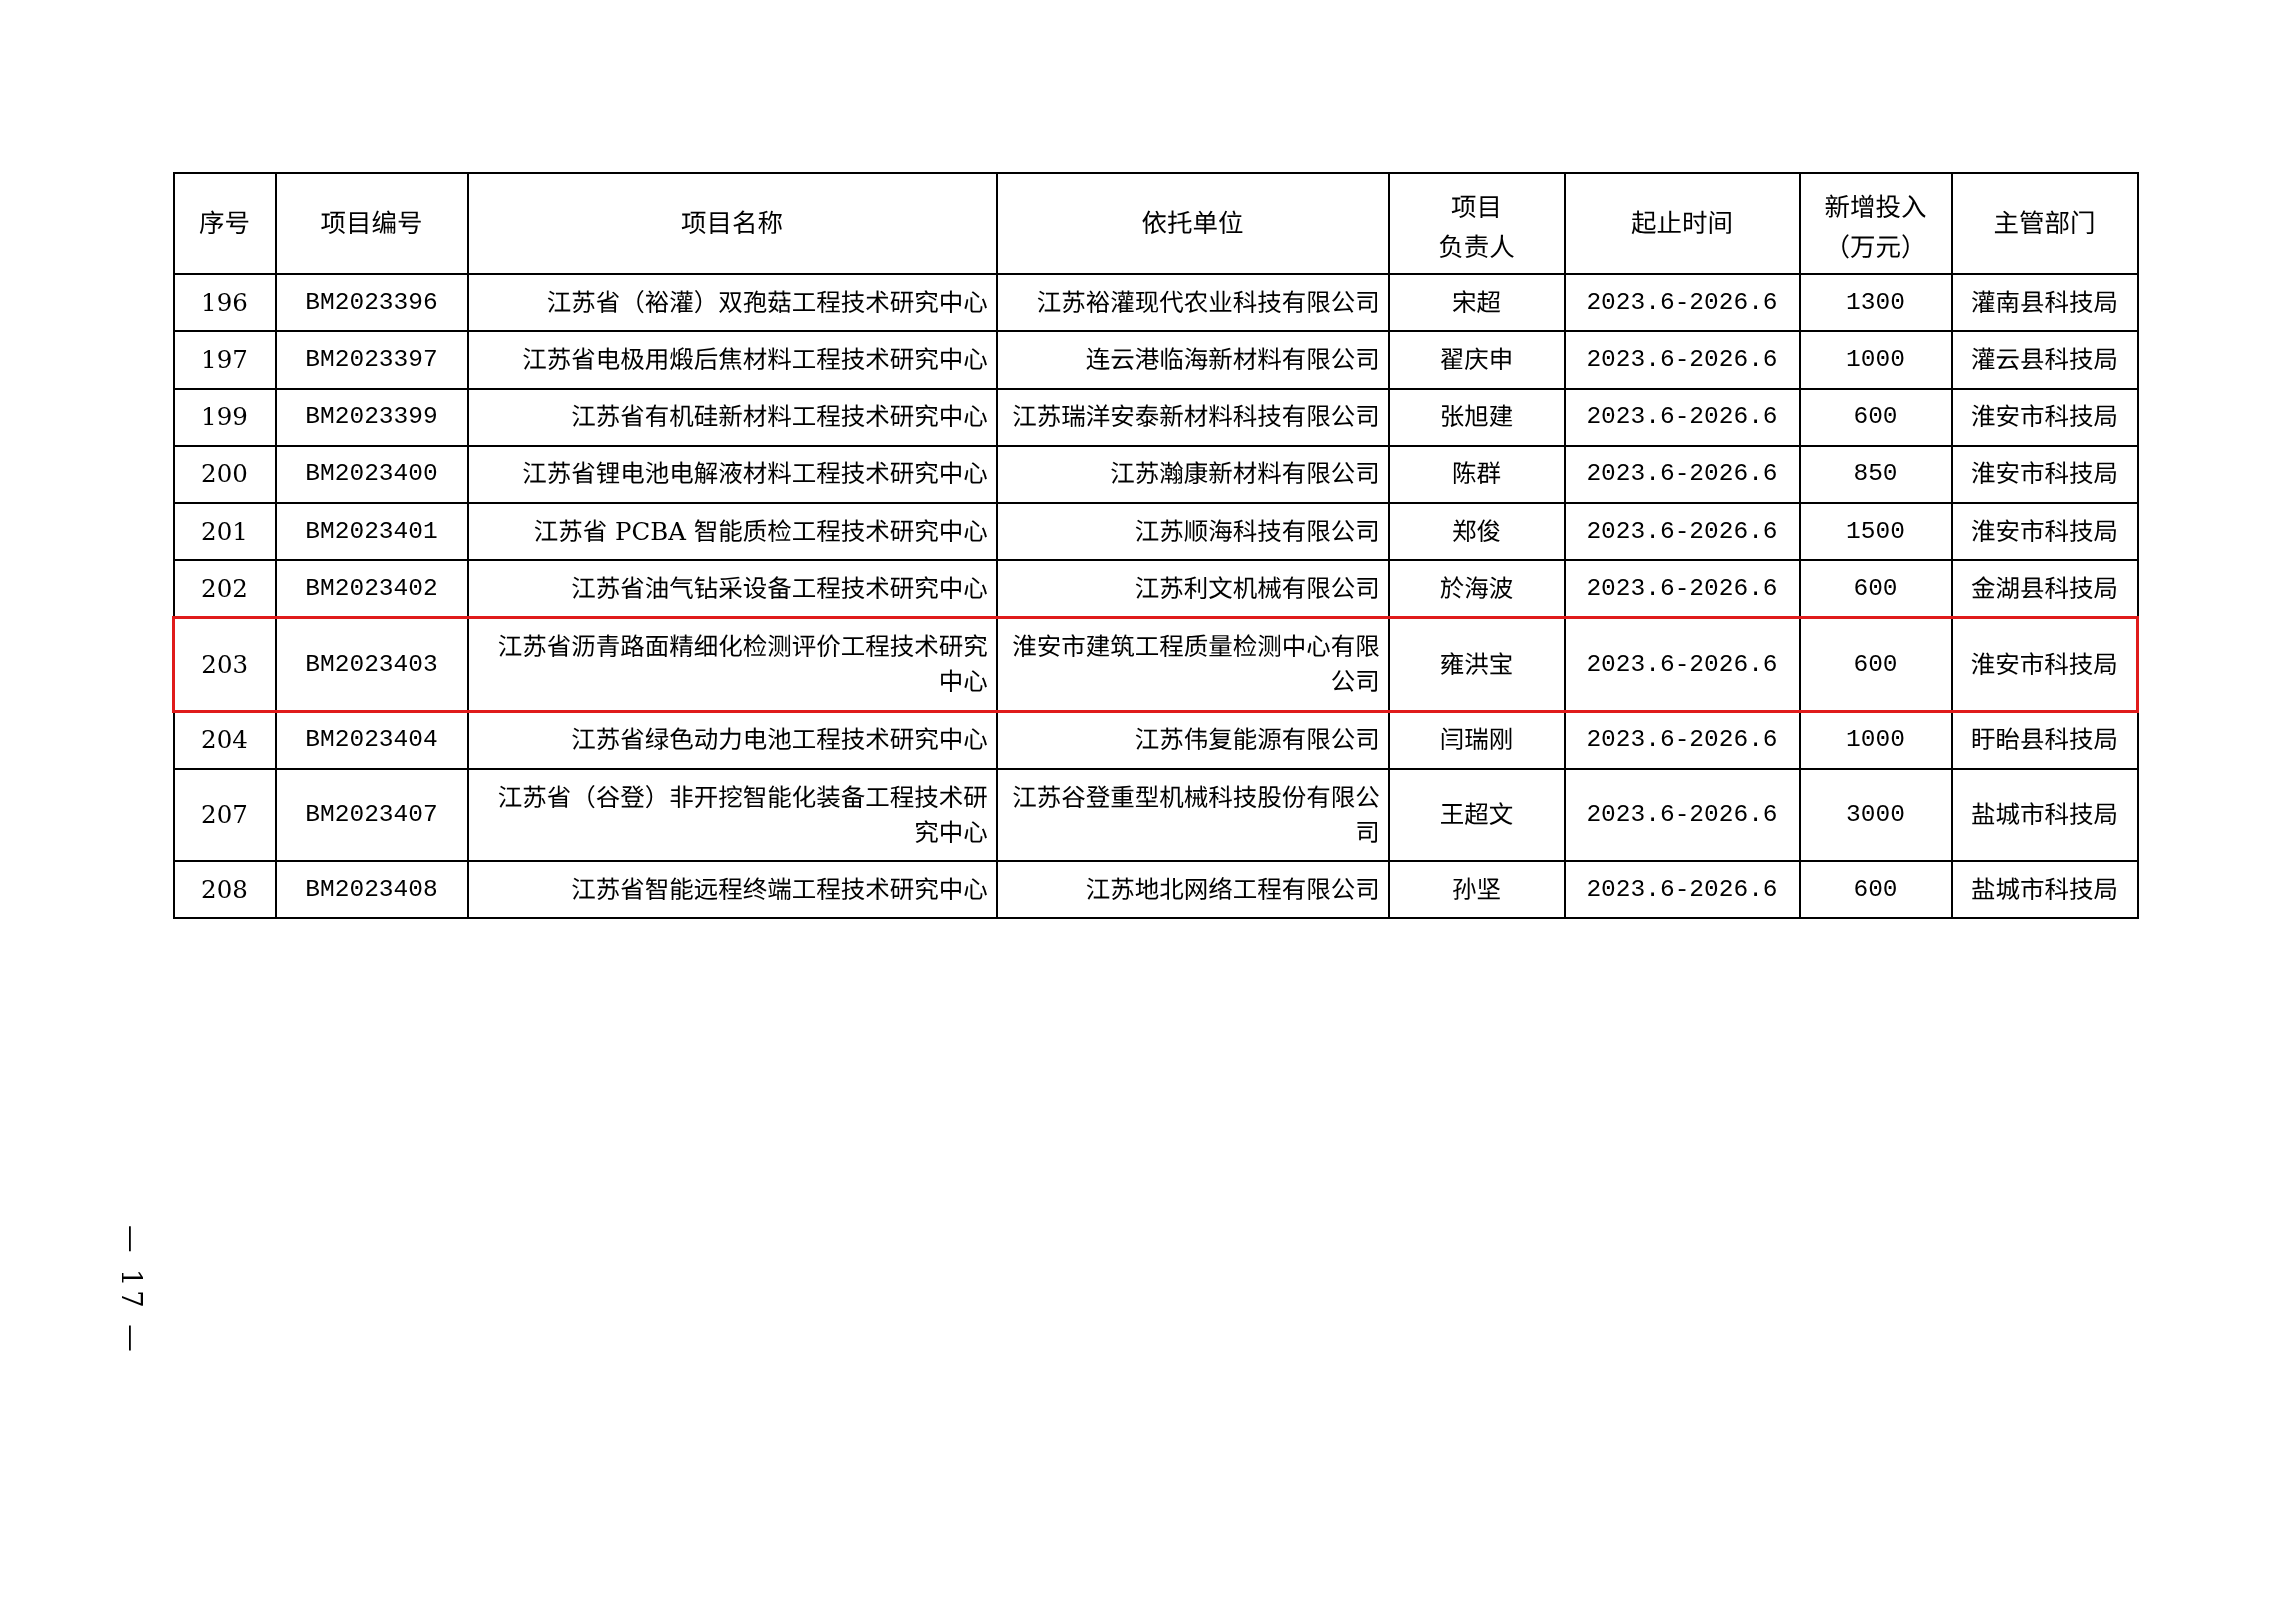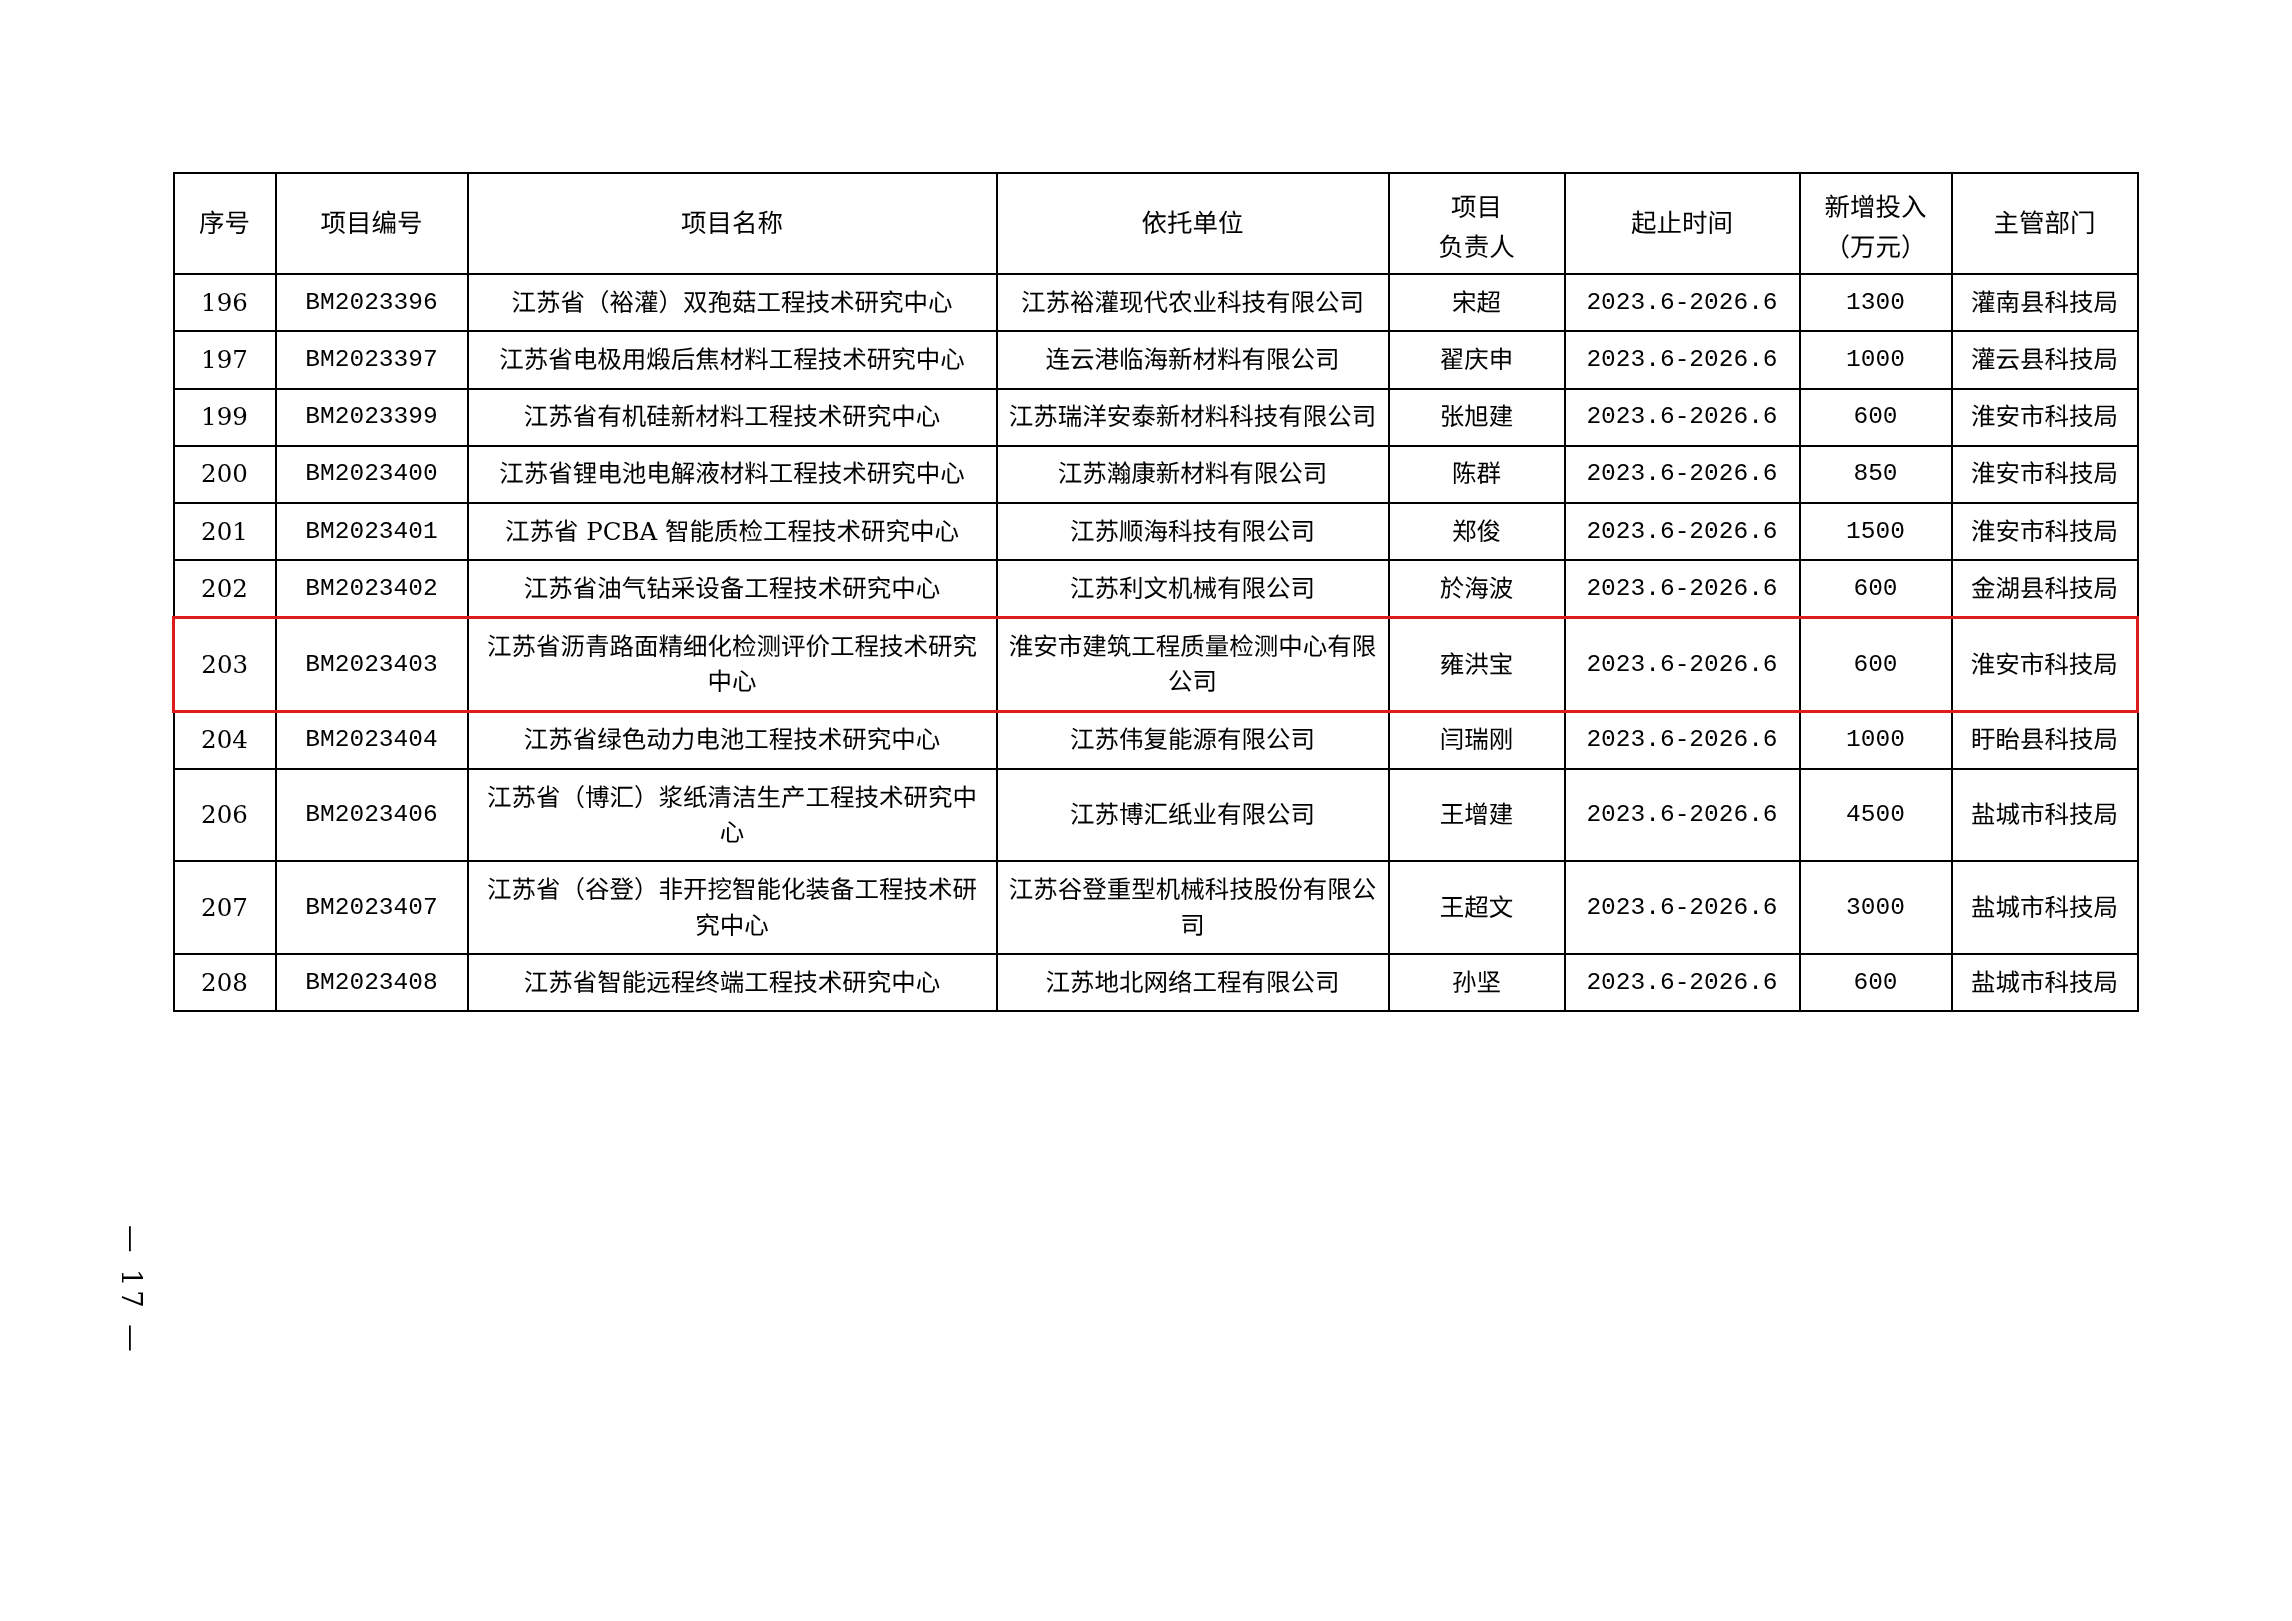--- a/index.html
+++ b/index.html
@@ -74,21 +74,21 @@
   col.c-person   { width: 176px; }
   col.c-time     { width: 235px; }
   col.c-fund     { width: 152px; }
   col.c-dept     { width: 186px; }
 
   td.seq, td.code, td.person, td.time, td.fund, td.dept {
     text-align: center;
     white-space: nowrap;
   }
   td.name, td.unit {
-    text-align: center;
+    text-align: right;
     padding-left: 15.7px;
     padding-right: 9.8px;
   }
   td.code, td.time, td.fund {
     font-family: Liberation Mono, monospace;
   }
 
   
   tr.highlight td {
     border-top: 3.9px solid #e01b1b;
@@ -214,30 +214,20 @@
             <td class="seq">204</td>
             <td class="code">BM2023404</td>
             <td class="name">江苏省绿色动力电池工程技术研究中心</td>
             <td class="unit">江苏伟复能源有限公司</td>
             <td class="person">闫瑞刚</td>
             <td class="time">2023.6-2026.6</td>
             <td class="fund">1000</td>
             <td class="dept">盱眙县科技局</td>
           </tr>
           <tr>
-            <td class="seq">206</td>
-            <td class="code">BM2023406</td>
-            <td class="name">江苏省（博汇）浆纸清洁生产工程技术研究中心</td>
-            <td class="unit">江苏博汇纸业有限公司</td>
-            <td class="person">王增建</td>
-            <td class="time">2023.6-2026.6</td>
-            <td class="fund">4500</td>
-            <td class="dept">盐城市科技局</td>
-          </tr>
-          <tr>
             <td class="seq">207</td>
             <td class="code">BM2023407</td>
             <td class="name">江苏省（谷登）非开挖智能化装备工程技术研究中心</td>
             <td class="unit">江苏谷登重型机械科技股份有限公司</td>
             <td class="person">王超文</td>
             <td class="time">2023.6-2026.6</td>
             <td class="fund">3000</td>
             <td class="dept">盐城市科技局</td>
           </tr>
           <tr>

